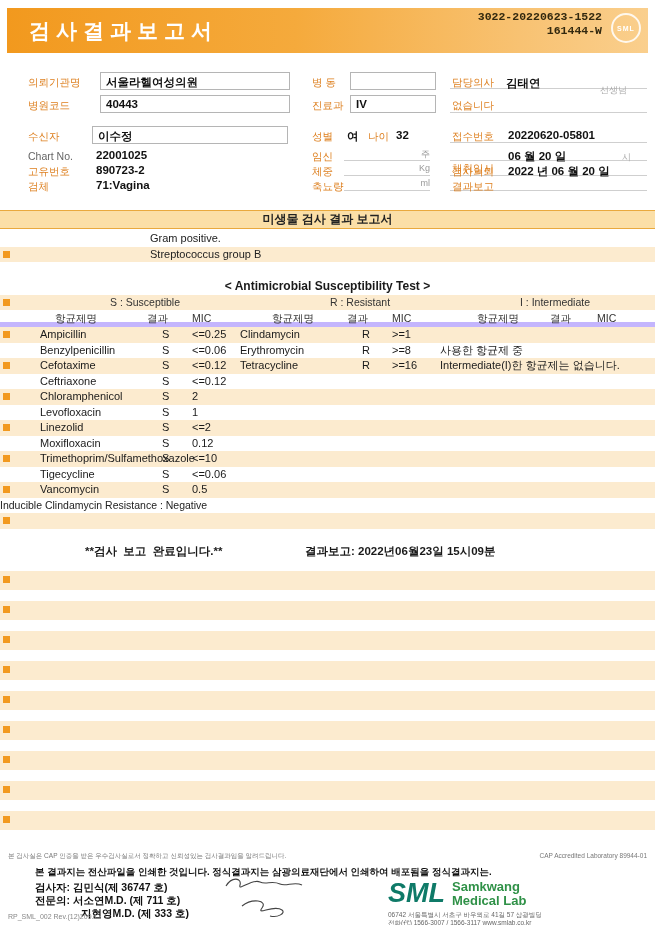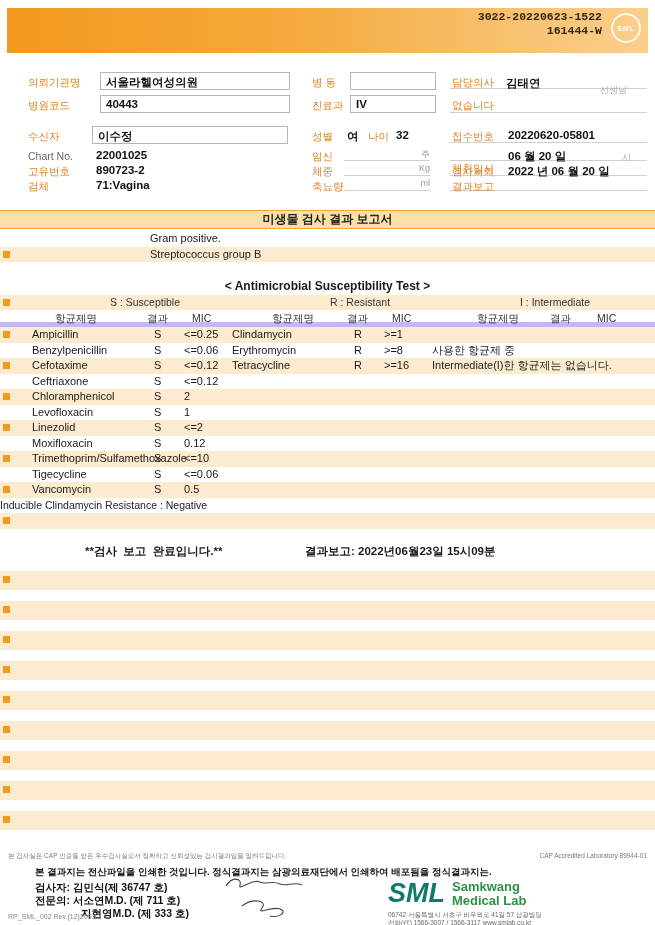--- a/index.html
+++ b/index.html
@@ -57,21 +57,21 @@
   .strain-label { position:absolute; left:25px; font-weight:bold; font-size:11.5px; }
   .strain-text { position:absolute; left:150px; color:#222; }
   .ast-title { height:17px; text-align:center; font-weight:bold; font-size:12px; line-height:17px; }
   .legend span { position:absolute; color:#333; font-size:10.5px; }
   .leg-s { left:110px; } .leg-r { left:330px; } .leg-i { left:520px; }
   .ast-head { height:17px; line-height:17px; border-bottom:5px solid #c4b5fd; }
   .ast-head span { position:absolute; color:#333; font-size:10.5px; }
   .h1a{left:55px;} .h1b{left:147px;} .h1c{left:192px;}
   .h2a{left:272px;} .h2b{left:347px;} .h2c{left:392px;}
   .h3a{left:477px;} .h3b{left:550px;} .h3c{left:597px;}
-  .ast-row { display:flex; padding-left:32px;justify-content:flex-end; }
+  .ast-row { display:flex; padding-left:40px;justify-content:flex-end; }
   .ast-row .name { width:122px; } .ast-row .res { width:30px; }
   .ast-row .mic { width:48px; } .ast-row .note { flex:1; color:#222; }
   .ast-foot { font-size:10.5px; color:#222; }
   .completion { height:17px; margin-top:15px; }
   .completion .msg { position:absolute; left:85px; font-weight:bold; font-size:11.5px; white-space:pre; }
   .completion .rep { position:absolute; left:305px; font-weight:bold; font-size:11.5px; }
   .estripes { margin-top:10px; }
   .estripe { position:relative; height:19px; background:#FCEBCF; margin-bottom:11px; }
   .estripe::before {
     content:""; position:absolute; left:3px; top:5px; width:7px; height:7px; background:#F2991E;
@@ -90,20 +90,21 @@
   .sml-name { font-size:13px; font-weight:bold; color:#2F9147; line-height:14px; }
   .address { position:absolute; left:388px; top:911px; font-size:6.5px; color:#666; line-height:7.5px; }
   .doc-no { position:absolute; left:8px; top:913px; font-size:7px; color:#888; }
 </style>
 </head>
 <body>
 
 <div class="page">
 
   <div class="banner">
+    <h1>검사결과보고서</h1>
     <div class="banner-right">
       <div>3022-20220623-1522</div>
       <div>161444-W</div>
     </div>
     <div class="seal">SML</div>
   </div>
 
   <div class="info">
     <span class="lbl" style="left:28px;top:16px">의뢰기관명</span>
     <span class="box" style="left:100px;top:12px;width:190px">서울라헬여성의원</span>

